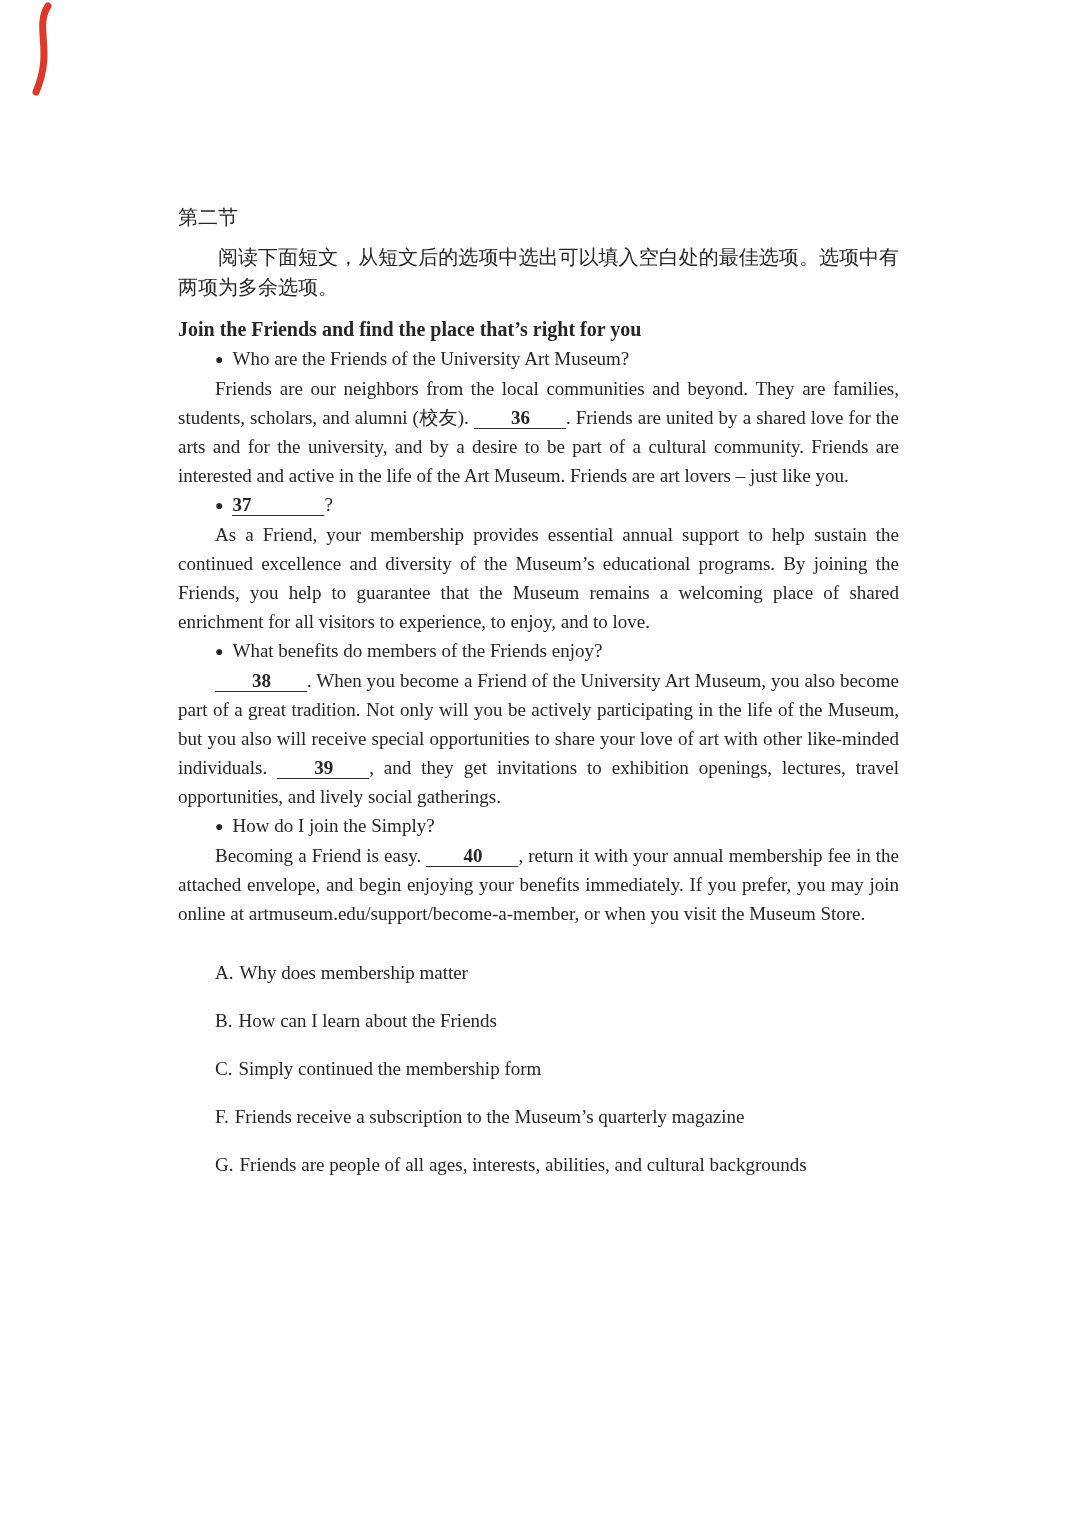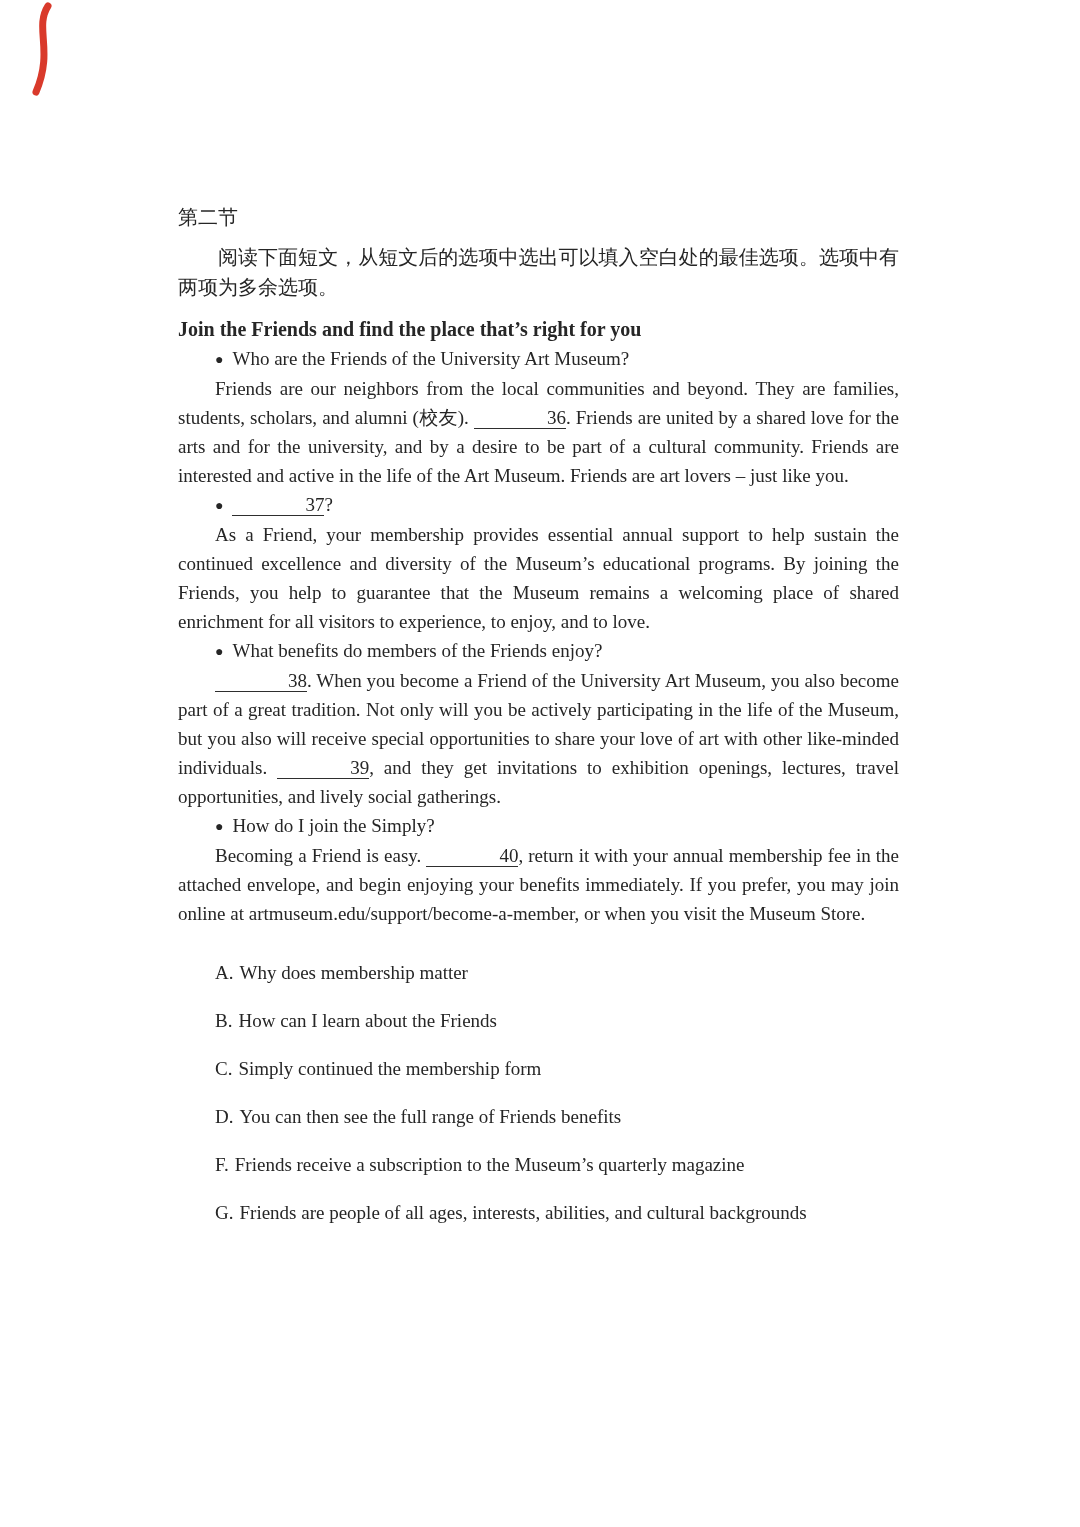--- a/index.html
+++ b/index.html
@@ -30,22 +30,22 @@
   }
   .blocks{margin:0;}
   .block{font-size:19px;line-height:29px;margin:0;}
   .block.bullet{padding-left:37px;}
   .block.para{text-align:justify;text-indent:37px;}
   .dot{
     display:inline-block;font-size:14px;margin-right:9px;
     vertical-align:1px;
   }
   .blank{
-    display:inline-block;width:92px;text-align:right;
-    border-bottom:1.6px solid #2e2e2e;line-height:21px;
+    display:inline-block;width:92px;text-align:left;
+    border-bottom:1.6px solid #2e2e2e;line-height:21px;font-weight:bold;
   }
   .options{margin:30px 0 0 0;padding-left:37px;}
   .option-row{font-size:19px;line-height:29px;}
   .option-label{margin-right:6px;}
 </style>
 </head>
 <body>
 
 <svg class="pen-mark" viewBox="0 0 42 96">
   <path d="M26 4 C12 26, 32 48, 14 90" fill="none" stroke-width="7" stroke-linecap="round" stroke="#d93a2b"></path>
@@ -67,18 +67,17 @@
     <p class="block bullet"><span class="dot">●</span><span>What benefits do members of the Friends enjoy?</span></p>
     <p class="block para"><span class="blank">38</span>. When you become a Friend of the University Art Museum, you also become part of a great tradition. Not only will you be actively participating in the life of the Museum, but you also will receive special opportunities to share your love of art with other like-minded individuals. <span class="blank">39</span>, and they get invitations to exhibition openings, lectures, travel opportunities, and lively social gatherings.</p>
     <p class="block bullet"><span class="dot">●</span><span>How do I join the Simply?</span></p>
     <p class="block para">Becoming a Friend is easy. <span class="blank">40</span>, return it with your annual membership fee in the attached envelope, and begin enjoying your benefits immediately. If you prefer, you may join online at artmuseum.edu/support/become-a-member, or when you visit the Museum Store.</p>
   </div>
 
   <div class="options">
     <p class="option-row"><span class="option-label">A.</span><span>Why does membership matter</span></p>
     <p class="option-row"><span class="option-label">B.</span><span>How can I learn about the Friends</span></p>
     <p class="option-row"><span class="option-label">C.</span><span>Simply continued the membership form</span></p>
-    <p class="option-row"><span class="option-label">D.</span><span>You can then see the full range of Friends benefits</span></p>
     <p class="option-row"><span class="option-label">F.</span><span>Friends receive a subscription to the Museum’s quarterly magazine</span></p>
     <p class="option-row"><span class="option-label">G.</span><span>Friends are people of all ages, interests, abilities, and cultural backgrounds</span></p>
   </div>
 
 </div>
 
 </body></html>

